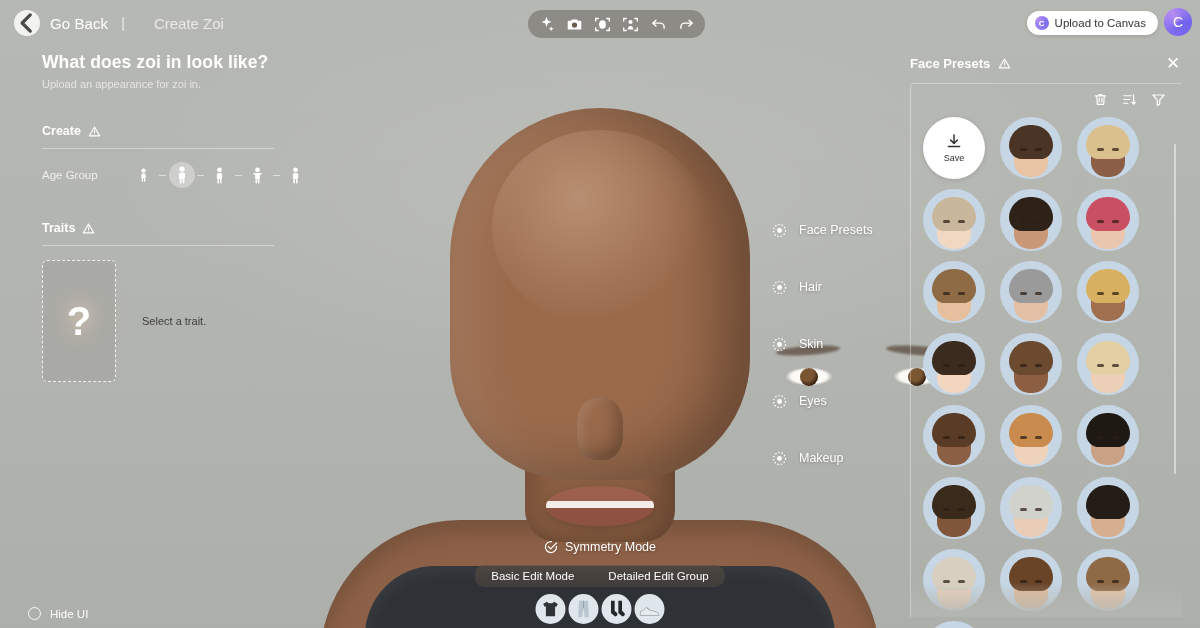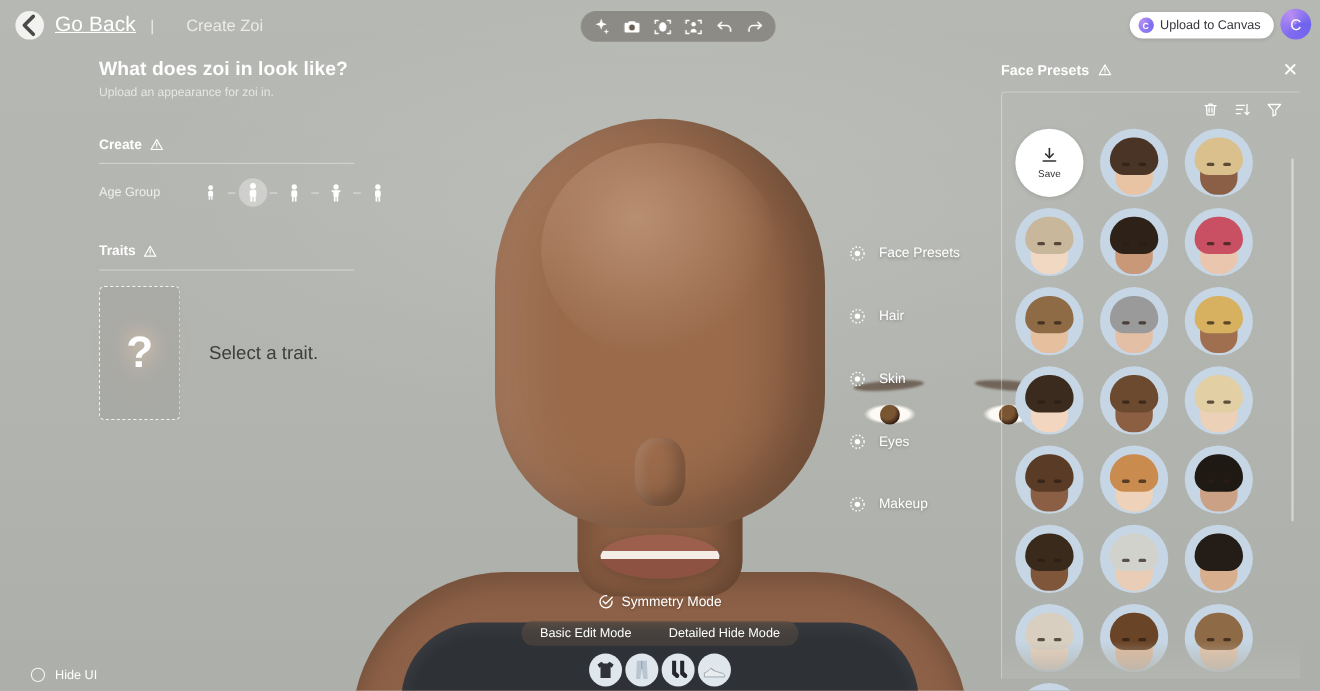--- a/index.html
+++ b/index.html
@@ -100,21 +100,21 @@
   .topbar {
     position:absolute; left:0; top:0; width:100%; height:46px;
     display:flex; align-items:center; padding:0 14px; z-index:30;
   }
   .back-circle{
     width:26px; height:26px; border-radius:50%;
     background:#f2f2f0; color:#4a4a48;
     display:flex; align-items:center; justify-content:center;
     font-size:13px; cursor:pointer; flex:0 0 auto;
   }
-  .go-back{ margin-left:10px; color:#fff; font-size:19px; letter-spacing:.1px; cursor:pointer;text-decoration:underline; }
+  .go-back{ margin-left:10px; color:#fff; font-size:15px; letter-spacing:.1px; cursor:pointer; }
   .tb-sep{ margin:0 13px; color:rgba(255,255,255,.72); font-size:14px; }
   .create-zoi{ color:#eceae7; font-size:15px; cursor:pointer;margin-left:16px; }
 
   .tool-pill{
     position:absolute; left:528px; top:10px;
     height:28px; padding:0 10px;
     display:flex; align-items:center; gap:11px;
     background:rgba(60,50,44,.34); border-radius:16px;
     backdrop-filter: blur(6px); z-index:30;
   }
@@ -138,21 +138,21 @@
   .brand-avatar{
     position:absolute; right:8px; top:8px; width:28px; height:28px; border-radius:50%;
     background: conic-gradient(from 210deg, #7e6bf0, #b78df2, #6f63ee, #7e6bf0);
     display:flex; align-items:center; justify-content:center;
     color:#fff; font-size:14px; z-index:30; cursor:pointer;
   }
 
   
   .left{
     position:absolute; left:0; top:42px; width:300px; height:560px;
-    padding:10px 28px 0 42px; z-index:20;margin-left:48px;
+    padding:10px 28px 0 42px; z-index:20;
   }
   .hd-title{ color:#fff; font-size:17.5px; font-weight:bold; letter-spacing:.1px; }
   .hd-sub{ color:rgba(255,255,255,.66); font-size:11px; margin-top:5px; }
 
   .sec{ margin-top:34px; }
   .sec-head{ display:flex; align-items:center; gap:7px; }
   .sec-title{ color:#fff; font-size:12.5px; font-weight:bold; }
   .warn-tri{ width:13px; height:13px; color:#fff; }
   .warn-tri svg{ width:100%; height:100%; display:block; }
   .rule{ height:1px; background:rgba(255,255,255,.40); margin-top:10px; width:232px; }
@@ -175,21 +175,21 @@
 
   .trait-wrap{ display:flex; align-items:center; gap:26px; margin-top:14px; }
   .trait-card{
     width:74px; height:122px; border-radius:5px;
     border:1px dashed rgba(255,255,255,.82);
     background:rgba(150,150,145,.30);
     display:flex; align-items:center; justify-content:center;
     position:relative; cursor:pointer;
   }
   .trait-q{ color:#fff; font-size:40px; font-weight:bold; text-shadow:0 0 18px rgba(255,225,190,.85), 0 0 34px rgba(255,190,150,.55); }
-  .trait-text{ color:#3e3f3d; font-size:17px; }
+  .trait-text{ color:#3e3f3d; font-size:11px; }
 
   .dl-row{ display:flex; align-items:center; justify-content:space-between; margin-top:14px; width:232px; }
   .dl-text{ color:rgba(255,255,255,.34); font-size:11.5px; }
   .dl-edit{ width:13px; height:13px; color:rgba(255,255,255,.30); }
   .dl-edit svg{ width:100%; height:100%; display:block; }
 
   .hide-ui{
     position:absolute; left:28px; bottom:8px;
     display:flex; align-items:center; gap:9px; z-index:25; cursor:pointer;
   }
@@ -536,21 +536,21 @@
       <svg viewBox="0 0 16 16" fill="none" stroke="currentColor" stroke-width="1.4" stroke-linecap="round" stroke-linejoin="round">
         <path d="M14.2 7.4A6.3 6.3 0 118.6 1.8"></path>
           <polyline points="5,7.6 7.6,10.2 14.4,3.3"></polyline>
       </svg>
     </span>
     <span class="sym-label">Symmetry Mode</span>
   </div>
 
   <div class="modes">
     <span class="mode">Basic Edit Mode</span>
-    <span class="mode">Detailed Hide Mode</span>
+    <span class="mode">Detailed Edit Group</span>
   </div>
 
   <div class="wardrobe">
     <span class="w-item">
       <svg viewBox="0 0 24 24">
           <path d="M8 4l-4 2.6 1.8 3.2L7 9v11h10V9l1.2.8L20 6.6 16 4l-2 1.6h-4z" fill="#2f3338"></path>
         </svg>
     </span>
     <span class="w-item">
       <svg viewBox="0 0 24 24">

